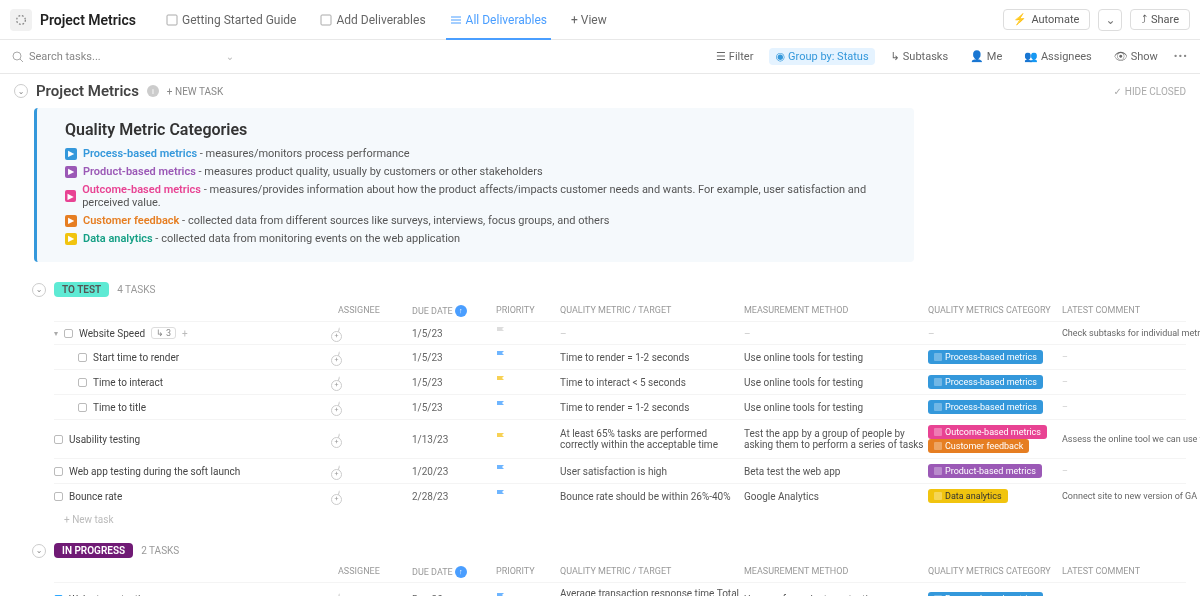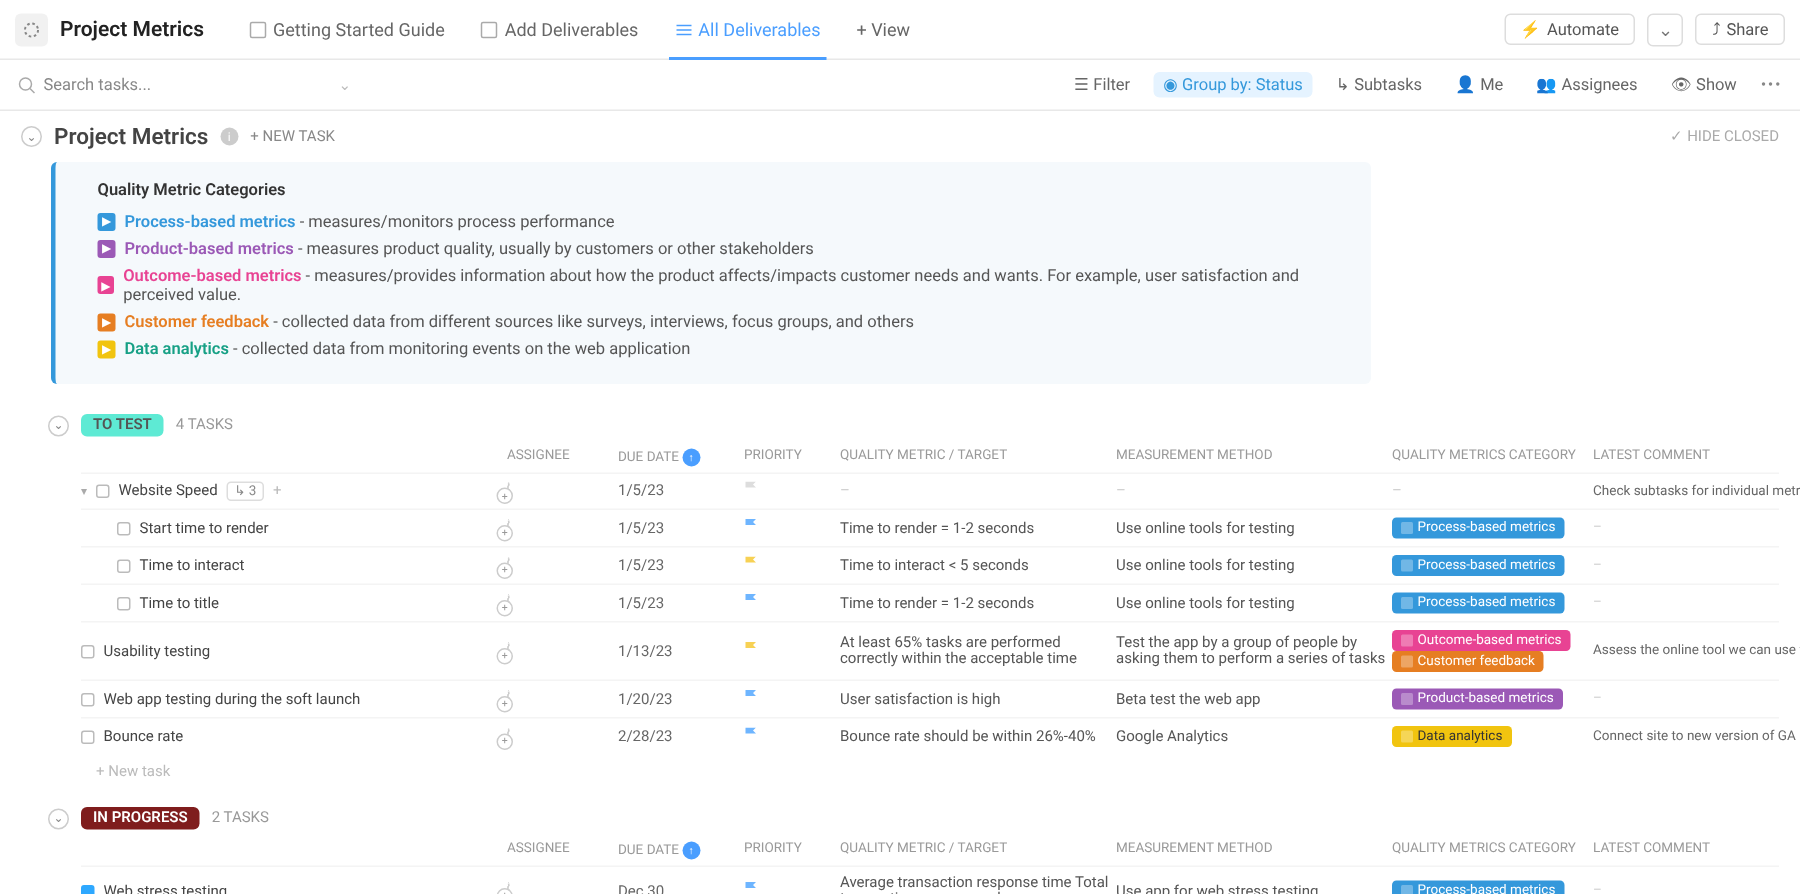--- a/index.html
+++ b/index.html
@@ -26,39 +26,39 @@
 .toolbar-chip.active{background:#e5f3ff;color:#3498db}
 .more-dots{color:#888;letter-spacing:1px}
 .content{padding:8px 14px}
 .list-header{display:flex;align-items:center;gap:8px;margin-bottom:8px}
 .collapse-btn{width:14px;height:14px;border:1px solid #ccc;border-radius:50%;display:flex;align-items:center;justify-content:center;font-size:8px;color:#888}
 .list-title{font-size:15px;font-weight:600;color:#444}
 .info-icon{width:12px;height:12px;background:#ccc;border-radius:50%;color:#fff;font-size:8px;display:flex;align-items:center;justify-content:center}
 .new-task-top{font-size:10px;color:#888}
 .hide-closed{font-size:10px;color:#aaa;display:flex;align-items:center;gap:3px}
 .desc-card{background:#f5f9fc;border-left:3px solid #3498db;border-radius:4px;padding:12px 28px;margin-bottom:20px;width:880px;margin-left:20px}
-.desc-title{font-weight:600;font-size:11px;margin-bottom:8px;color:#333}
+.desc-title{font-weight:600;font-size:16px;margin-bottom:8px;color:#333}
 .desc-row{font-size:11px;margin-bottom:5px;display:flex;align-items:center;gap:6px}
 .metric-icon{width:12px;height:12px;border-radius:2px;display:inline-flex;align-items:center;justify-content:center;color:#fff;font-size:8px}
 .mi-blue{background:#3498db}
 .mi-purple{background:#9b59b6}
 .mi-pink{background:#e84393}
 .mi-orange{background:#e67e22}
 .mi-yellow{background:#f1c40f}
 .desc-link{color:#3498db;font-weight:600}
 .desc-link.purple{color:#9b59b6}
 .desc-link.pink{color:#e84393}
 .desc-link.orange{color:#e67e22}
 .desc-link.teal{color:#16a085}
 .desc-text{color:#555}
 .group{margin-bottom:18px}
 .group-header{display:flex;align-items:center;gap:8px;margin-bottom:4px;margin-left:18px}
 .group-collapse{width:14px;height:14px;border:1px solid #ccc;border-radius:50%;font-size:8px;color:#888;display:flex;align-items:center;justify-content:center}
 .group-pill{padding:2px 8px;border-radius:4px;font-size:10px;font-weight:600;color:#555;background:#5eead4}
-.group-pill.progress{background:#7f1d1d;color:#fff}
+.group-pill.progress{background:#701a75;color:#fff}
 .task-count{font-size:10px;color:#999}
 .columns{display:grid;grid-template-columns:280px 70px 80px 60px 180px 180px 130px 180px;gap:4px;padding:4px 0;font-size:9px;color:#999;text-transform:uppercase;margin-left:40px}
 .col-due{display:flex;align-items:center;gap:2px}
 .sort-bubble{width:12px;height:12px;background:#4a9eff;border-radius:50%;color:#fff;font-size:7px;display:flex;align-items:center;justify-content:center}
 .task-row{display:grid;grid-template-columns:280px 70px 80px 60px 180px 180px 130px 180px;gap:4px;padding:5px 0;font-size:10px;color:#444;align-items:center;margin-left:40px;border-top:1px solid #f4f4f4}
 .task-name{display:flex;align-items:center;gap:6px}
 .task-caret{color:#aaa;font-size:8px}
 .status-sq{width:9px;height:9px;border:1.5px solid #bbb;border-radius:2px}
 .status-sq.filled{background:#2ea8ff;border-color:#2ea8ff}
 .subtask-indent{padding-left:24px}

